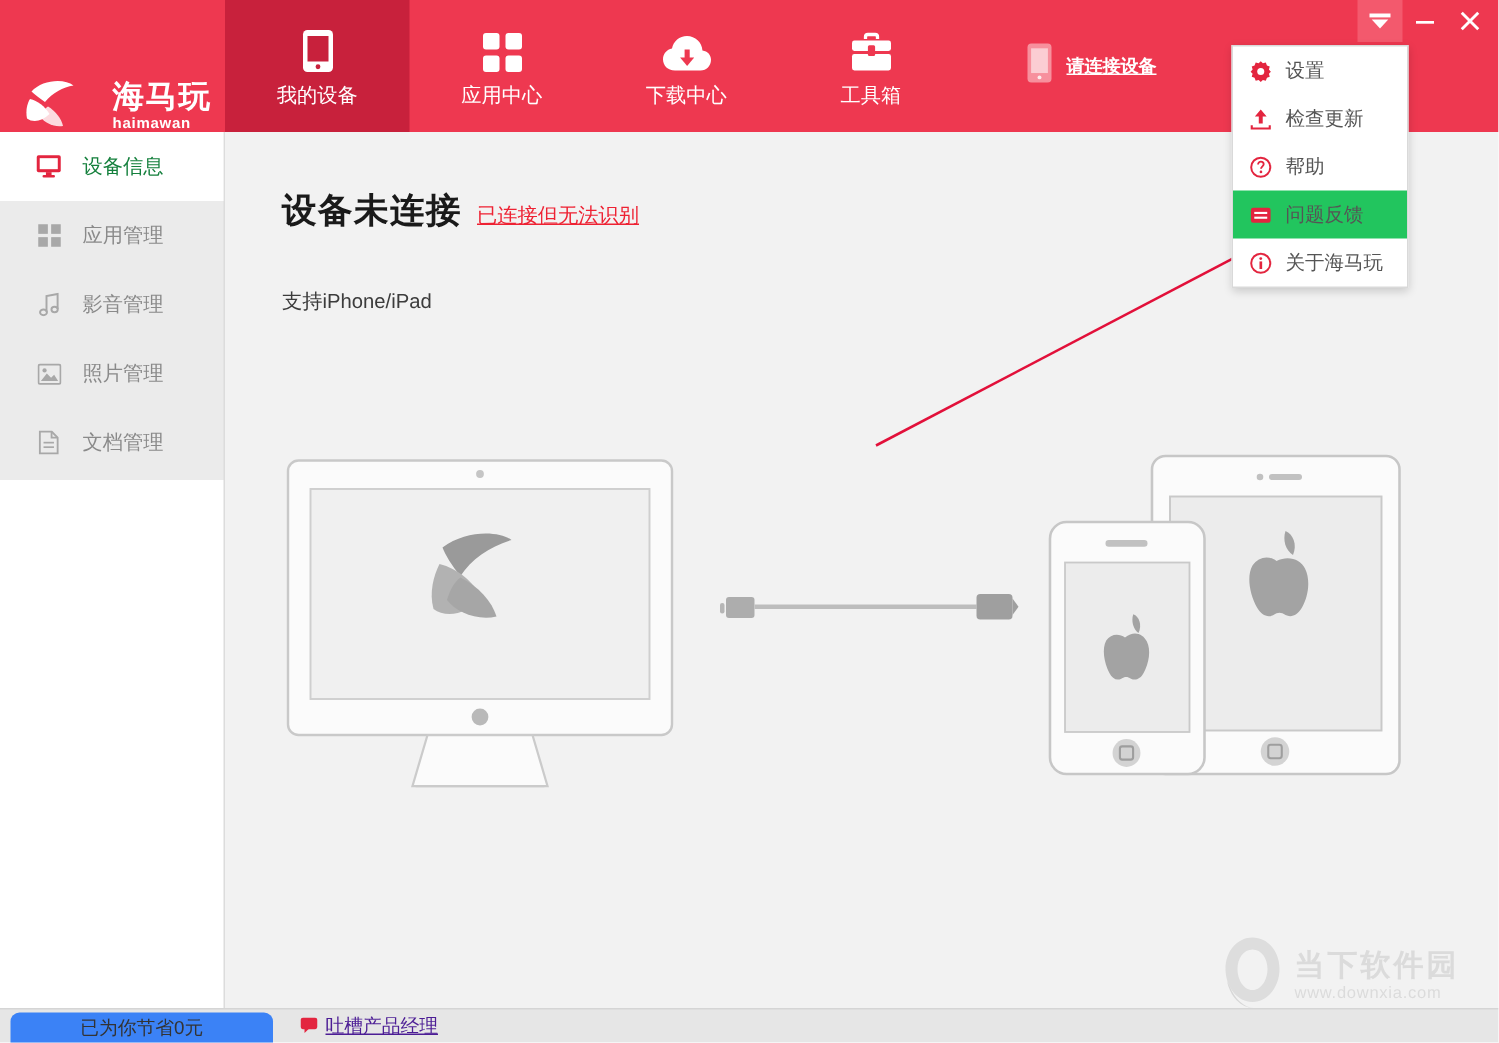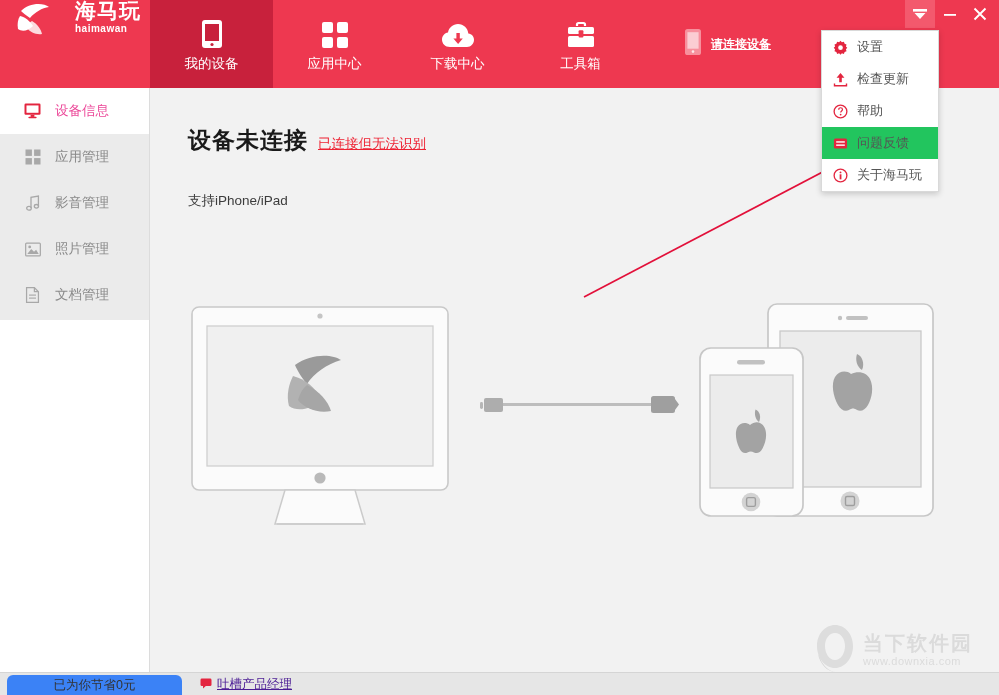--- a/index.html
+++ b/index.html
@@ -9,21 +9,21 @@
     background: #ffffff; overflow: hidden;
   }
   #app { position: relative; width: 999px; height: 695px; background:#f2f2f2; }
 
   
   .header {
     position: absolute; left:0; top:0; width:999px; height:88px;
     background:#ee3850; display:flex; align-items:stretch;
   }
   .logo-zone {
-    width:150px; height:88px; display:flex; align-items:flex-start;
+    width:150px; height:88px; display:flex; align-items:flex-end;
     justify-content:center; gap:20px; padding-left:6px;
   }
   .logo-mark { width:40px; height:38px; flex:0 0 auto; }
   .logo-text { display:flex; flex-direction:column; align-items:flex-start; line-height:1;}
   .logo-cn { font-size:21px; font-weight:bold; color:#ffffff; letter-spacing:1px; }
   .logo-en { font-size:10px; font-weight:bold; color:#ffffff; letter-spacing:0.5px; margin-top:3px;}
 
   .nav { display:flex; align-items:stretch; }
   .nav-item {
     width:123px; height:88px; display:flex; flex-direction:column;
@@ -62,21 +62,21 @@
 
   
   .sidebar {
     position:absolute; left:0; top:88px; width:150px; height:232px;
     background:#ebebeb; border-right:1px solid #dcdcdc;
   }
   .side-item {
     height:46px; display:flex; align-items:center; gap:14px;
     padding-left:24px; cursor:pointer; font-size:13.5px; color:#8a8a8a;
   }
-  .side-item.active { background:#ffffff; color:#ec4899;font-family:Liberation Serif, serif; }
+  .side-item.active { background:#ffffff; color:#15803d;font-family:Liberation Serif, serif; }
   .side-ico { width:17px; height:17px; display:flex; align-items:center; justify-content:center; }
   .sidebar-rest {
     position:absolute; left:0; top:320px; width:150px; height:352px;
     background:#ffffff; border-right:1px solid #dcdcdc;
   }
 
   
   .content { position:absolute; left:151px; top:88px; width:848px; height:584px; background:#f2f2f2; }
   .headline { position:absolute; left:37px; top:37px; display:flex; align-items:baseline; gap:10px; }
   .headline .big { font-size:23px; font-weight:bold; color:#1a1a1a; letter-spacing:1px; }

